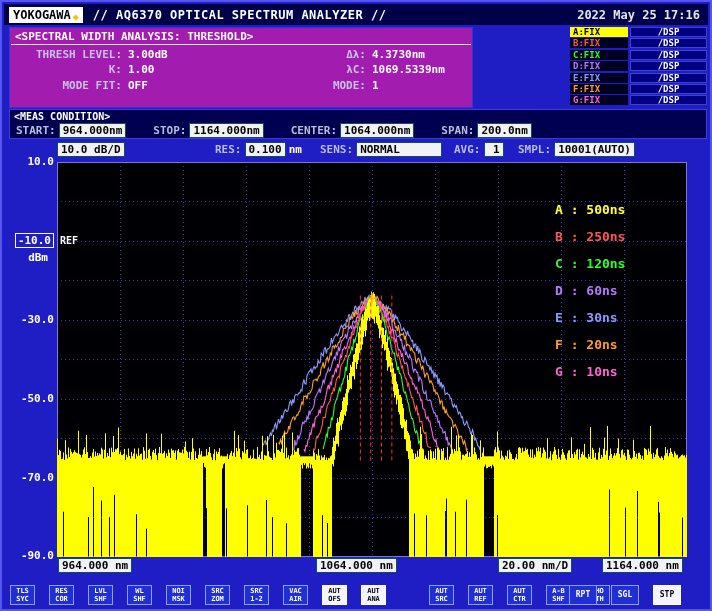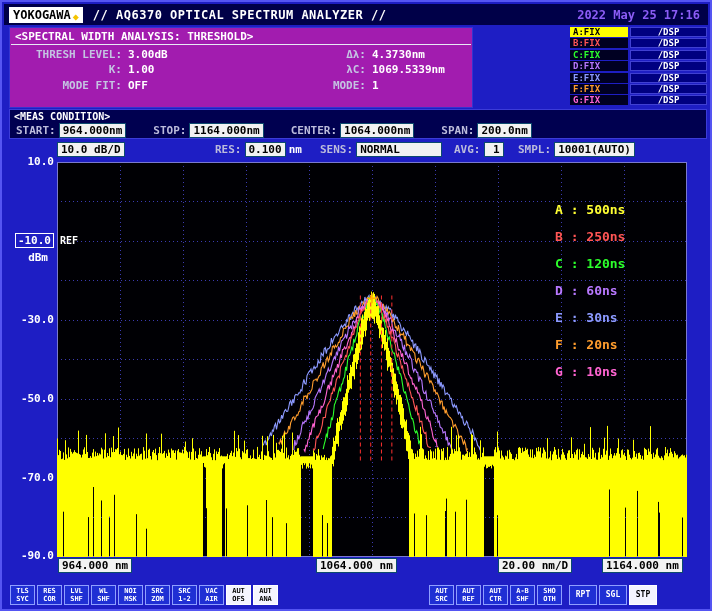--- a/index.html
+++ b/index.html
@@ -5,21 +5,21 @@
   *{margin:0;padding:0;box-sizing:border-box;}
   html,body{width:712px;height:611px;overflow:hidden;}
   body{background:#1e1ec4;font-family:"DejaVu Sans Mono",monospace;position:relative;}
   .screen{position:absolute;inset:0;border:2px solid #5555f2;}
 
   
   .topbar{position:absolute;left:2px;top:2px;right:2px;height:21px;background:#000048;display:flex;align-items:center;}
   .logo{background:#ffffff;color:#000;font-size:12px;font-weight:bold;padding:1px 4px;margin-left:5px;display:flex;align-items:flex-end;}
   .logo .diamond{color:#f5c400;margin-left:2px;font-size:10px;}
   .apptitle{color:#ffffff;font-size:12px;font-weight:bold;margin-left:10px;letter-spacing:.5px;}
-  .datetime{margin-left:auto;margin-right:8px;color:#8b5cf6;font-size:12px;font-weight:bold;}
+  .datetime{margin-left:auto;margin-right:8px;color:#e5e5e5;font-size:12px;font-weight:bold;}
 
   
   .analysis{position:absolute;left:7px;top:25px;width:464px;height:81px;background:#a21caf;border:1px solid #3434d0;}
   .analysis-title{color:#fff;font-size:11px;font-weight:bold;padding:2px 5px 1px;}
   .analysis-rule{height:1px;background:#e9e9f6;margin:0 1px;}
   .arow{display:grid;grid-template-columns:118px 152px 92px 1fr;font-size:11px;font-weight:bold;line-height:13px;margin-top:2.5px;}
   .flabel{text-align:right;color:#c4c4e2;padding-right:6px;white-space:pre;}
   .fvalue{color:#ffffff;white-space:pre;}
 
   
@@ -49,21 +49,21 @@
   .legend{position:absolute;left:498px;top:34px;}
   .legend-row{font-size:13px;font-weight:bold;line-height:27px;white-space:pre;}
 
   .ylab{position:absolute;left:0;width:52px;text-align:right;color:#fff;font-size:11px;font-weight:bold;}
   .refbox{border:1px solid #fff;padding:0 2px;display:inline-block;}
   .dbm{position:absolute;left:0;width:46px;text-align:right;color:#fff;font-size:11px;font-weight:bold;}
   .xlab{position:absolute;top:557px;font-size:11px;}
 
   
   .softkey-bar{position:absolute;left:0;top:583px;width:712px;height:22px;}
-  .skgroup{position:absolute;top:0;display:flex;gap:2px;}
+  .skgroup{position:absolute;top:0;display:flex;gap:14px;}
   .softkey{width:25px;height:20px;background:#1f2fd4;border:1px solid #8f9fff;color:#fff;font-size:7px;line-height:8px;font-weight:bold;display:flex;align-items:center;justify-content:center;text-align:center;white-space:pre-line;}
   .softkey.active{background:#f4f4ff;color:#000;border-color:#ffffff;}
   .softkey.wide{width:28px;font-size:8px;}
 </style>
 </head>
 <body>
 
 <div class="screen">
 
   <div class="topbar">

